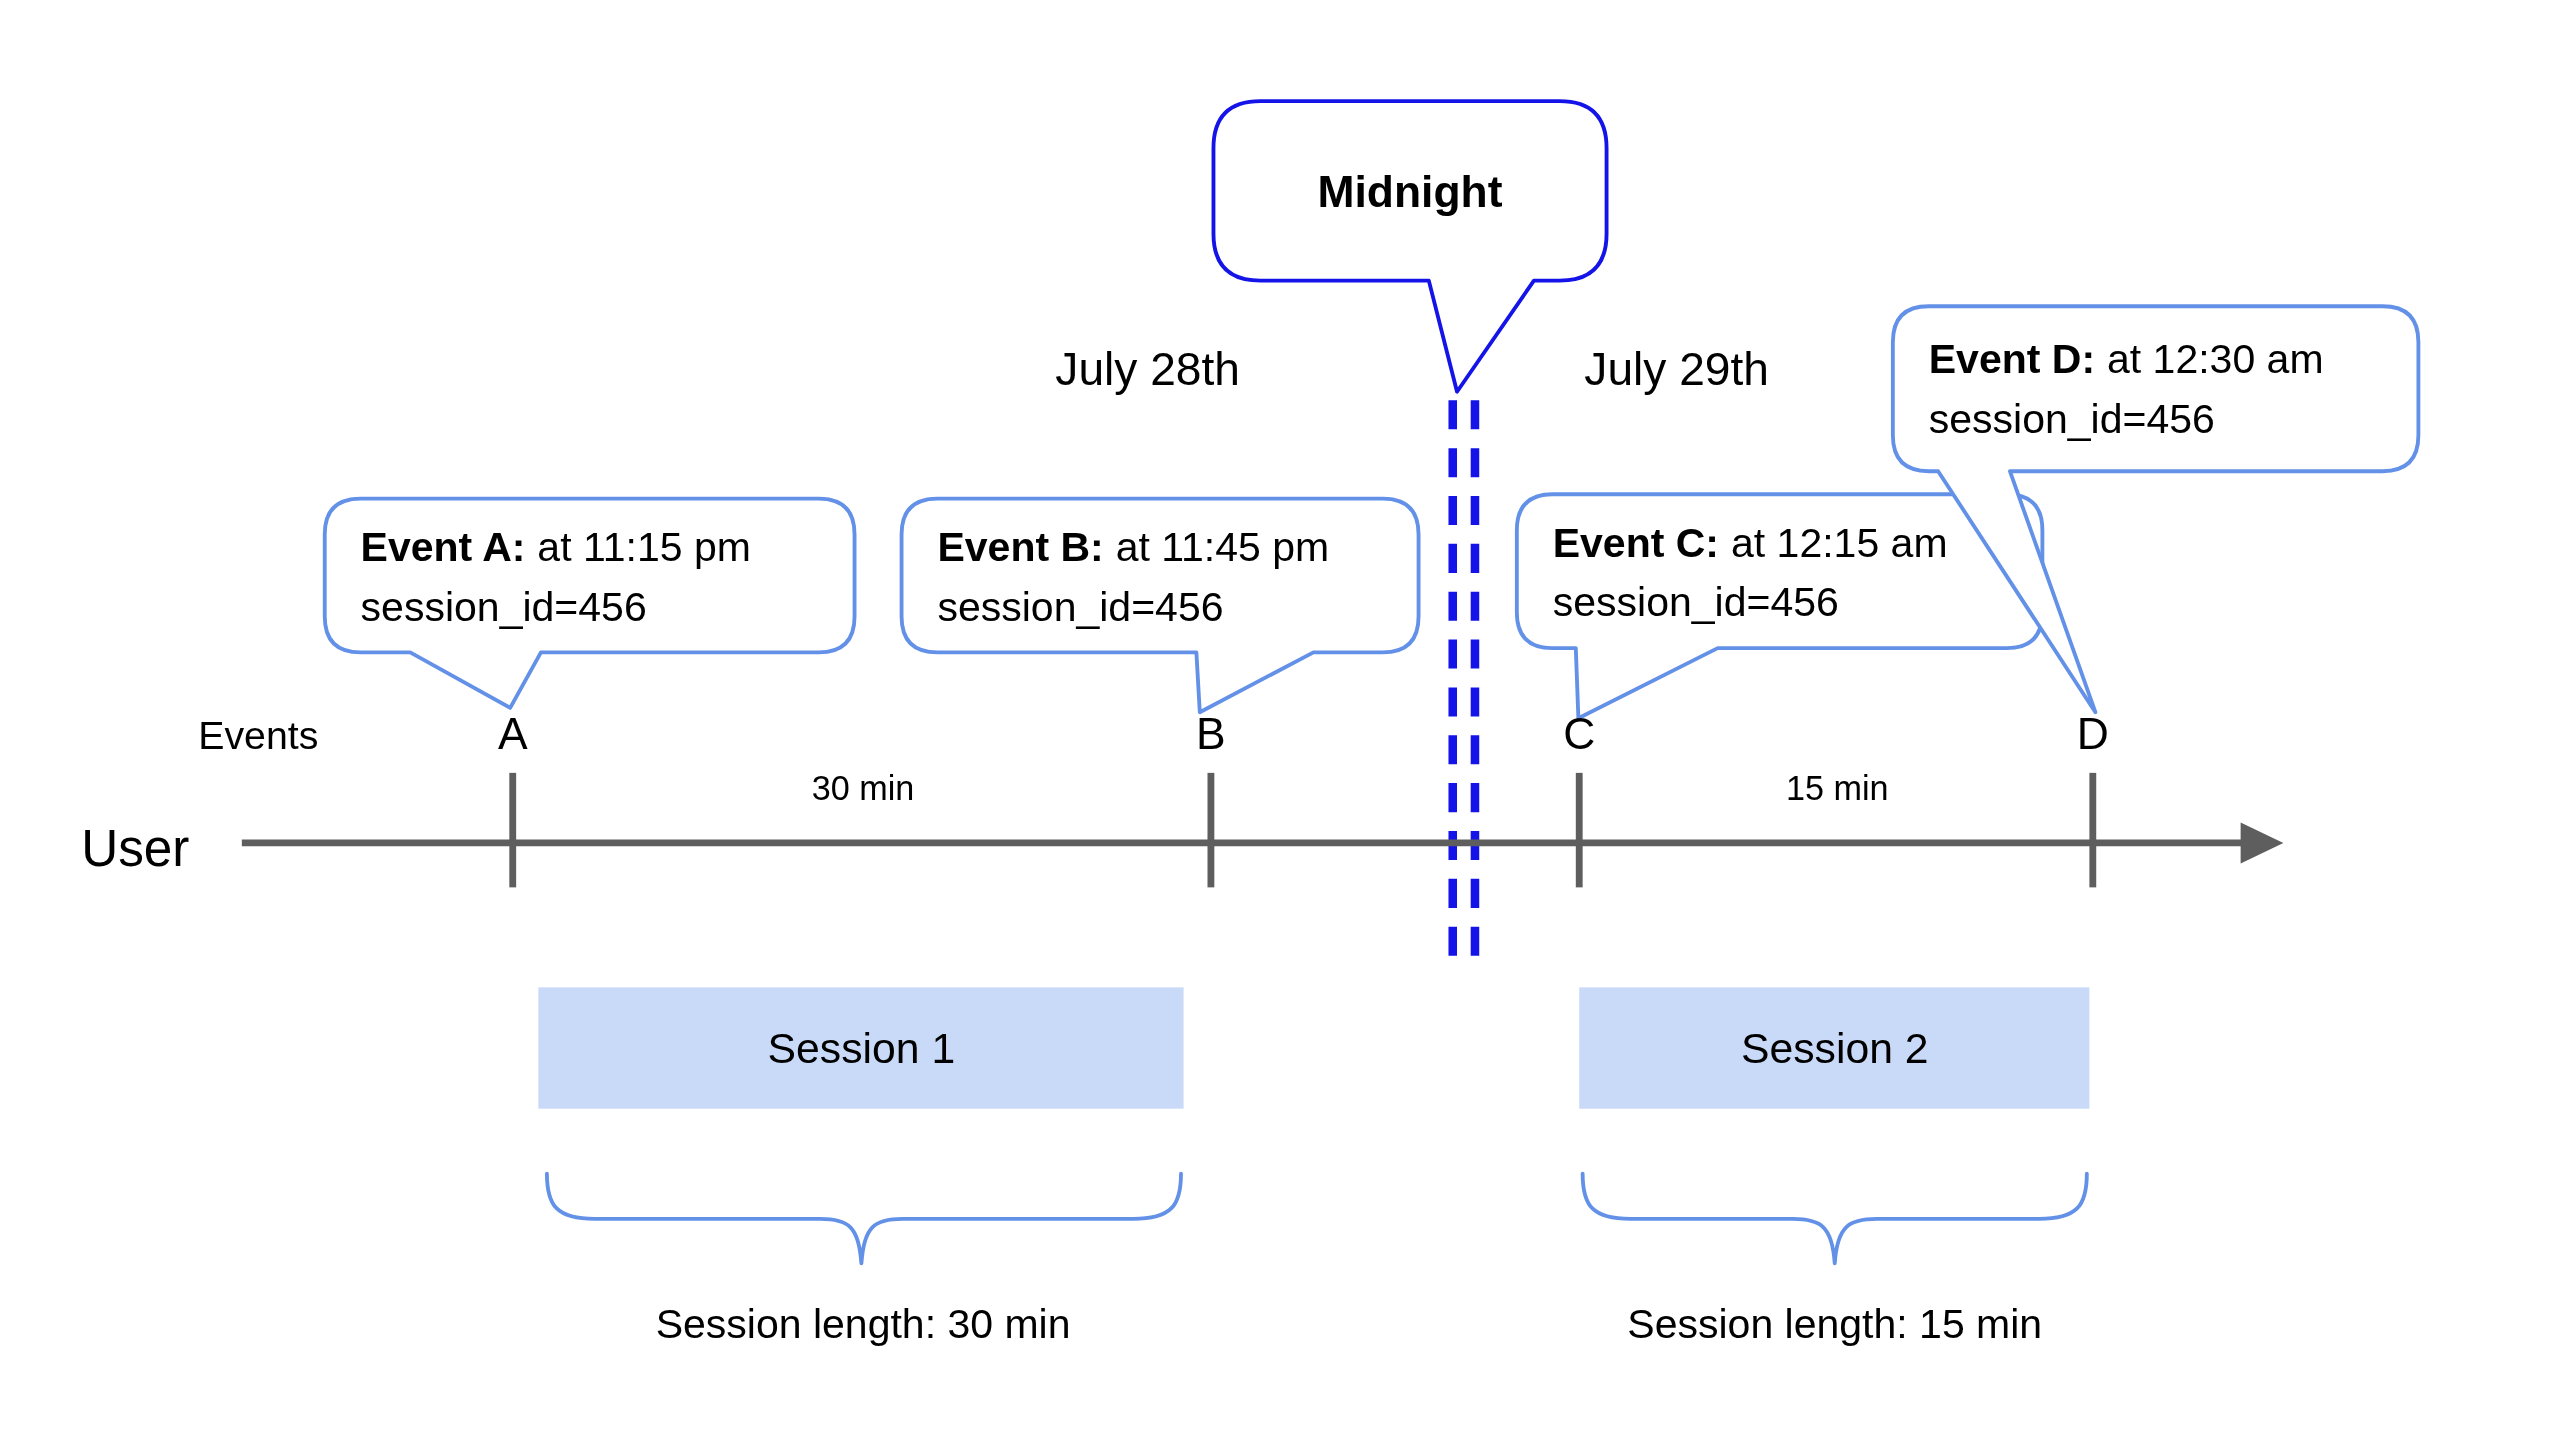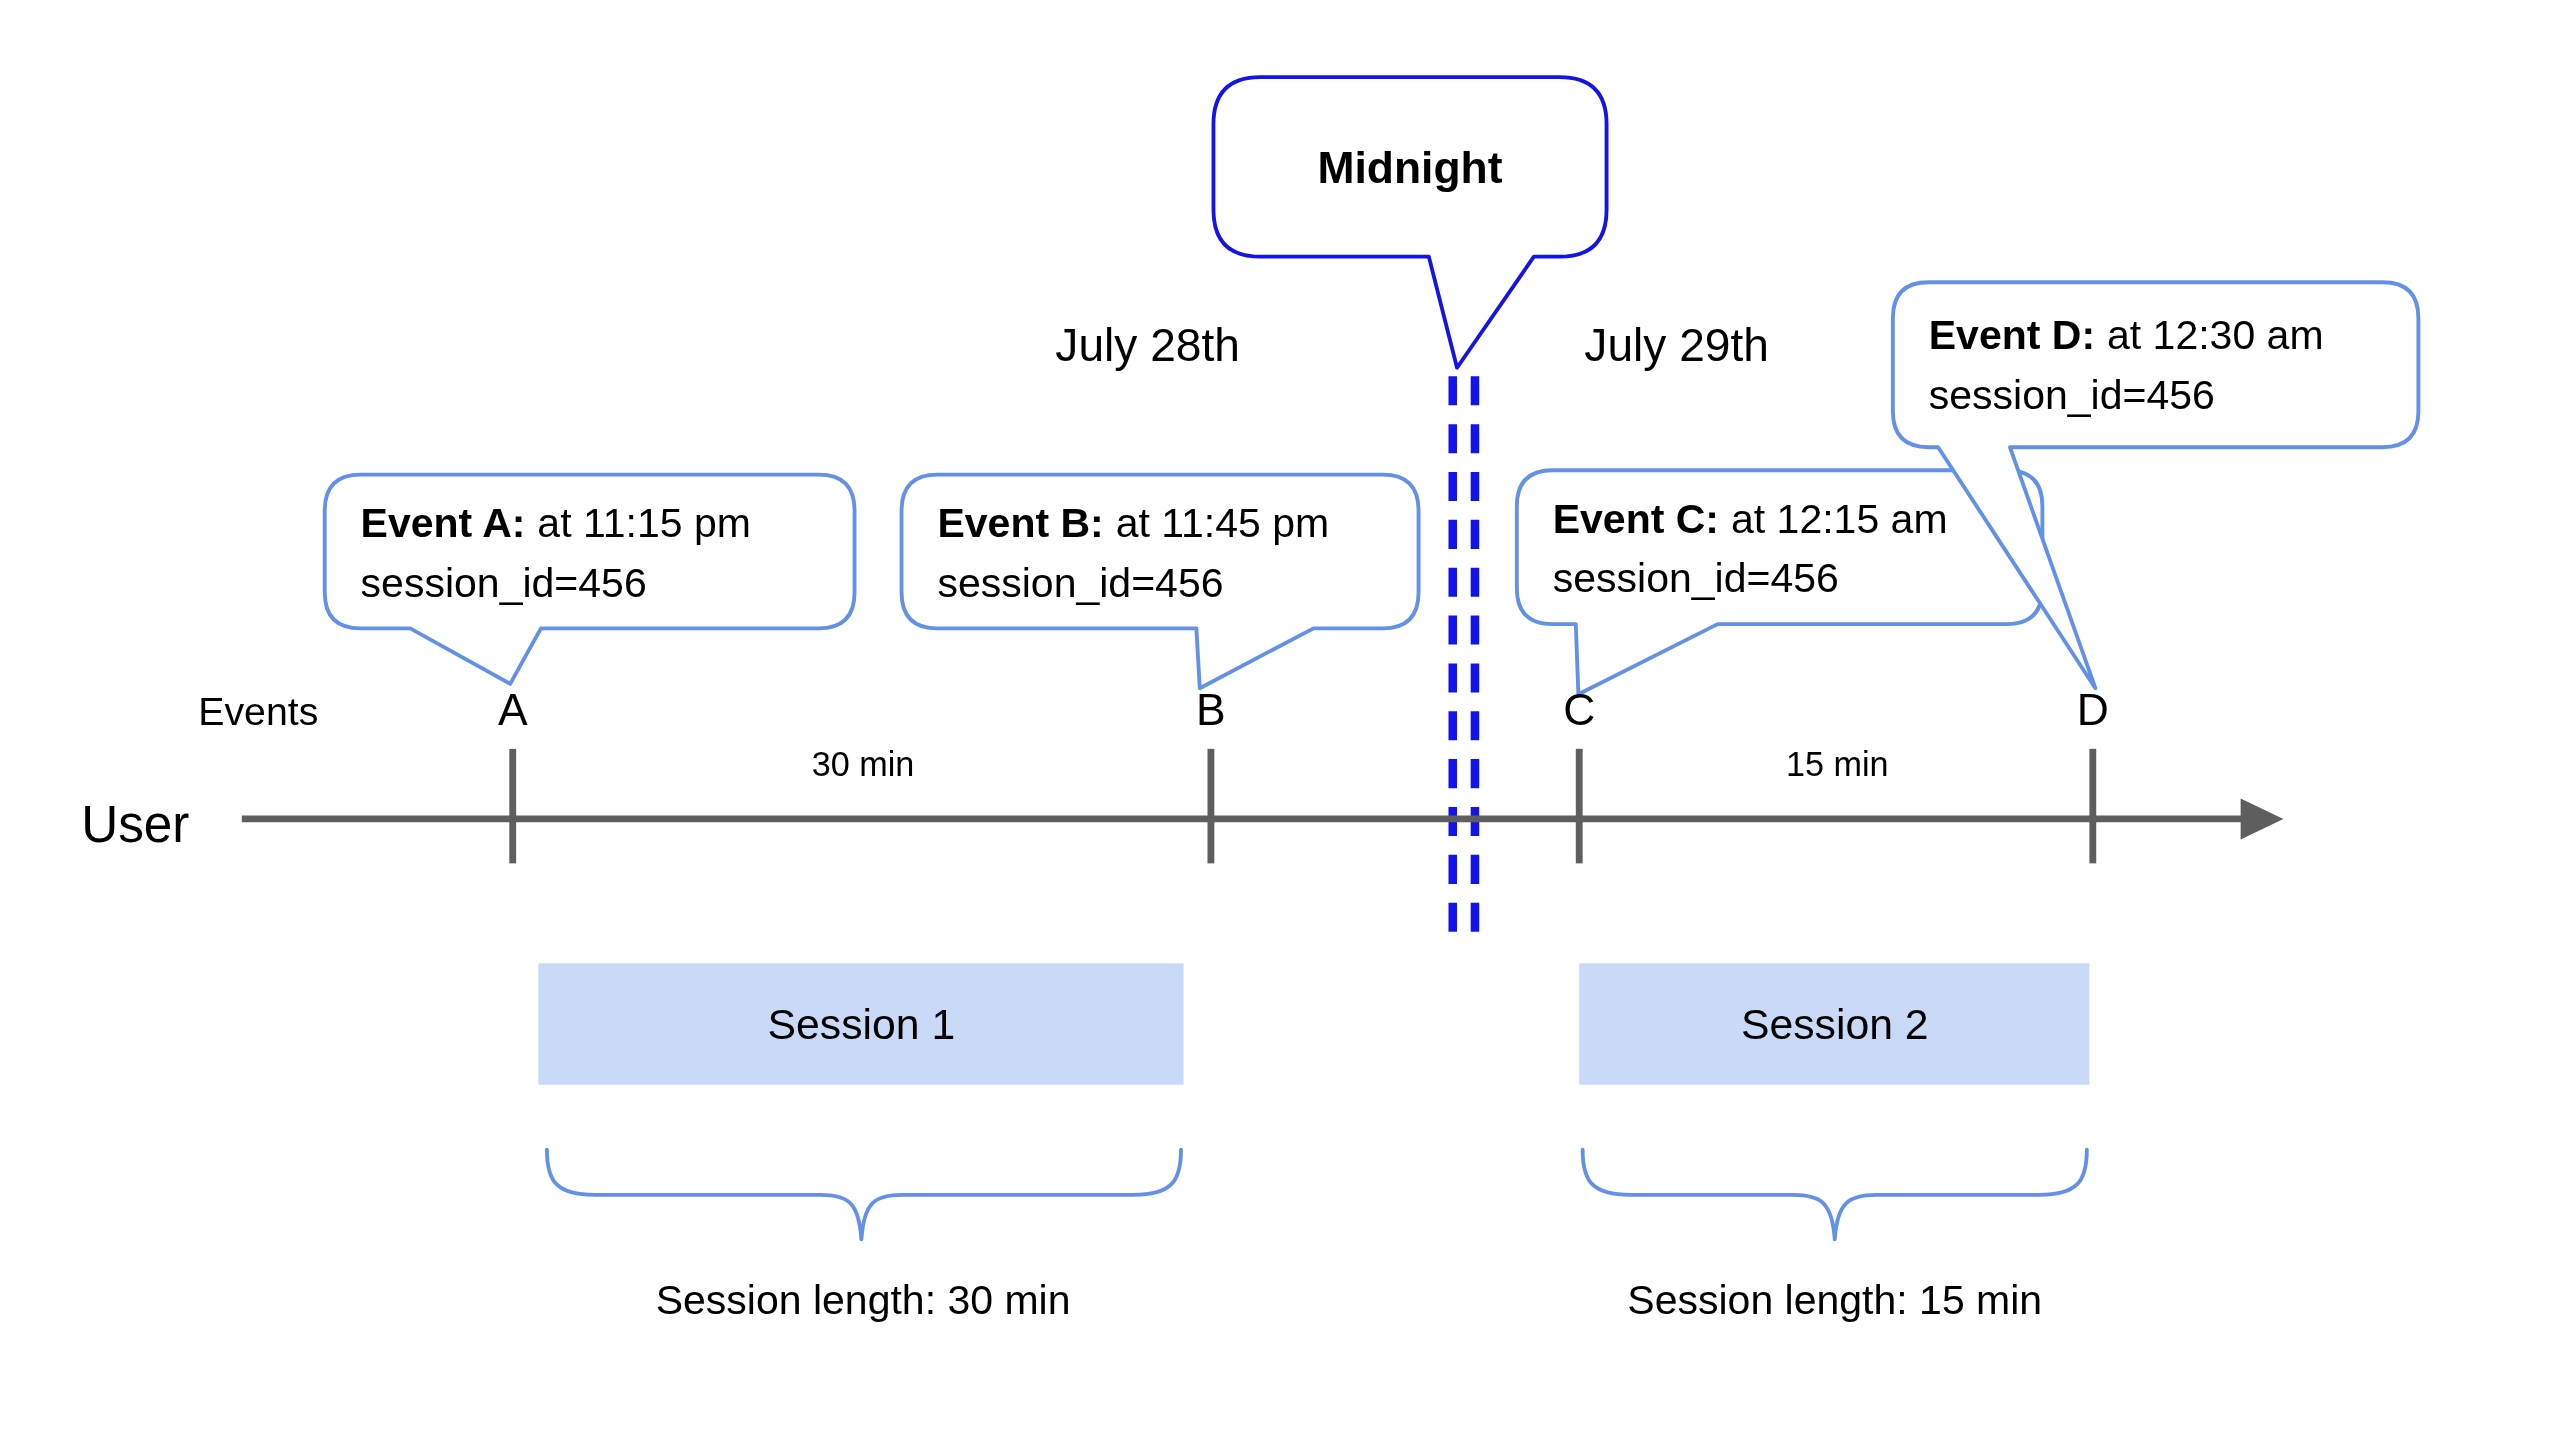--- a/index.html
+++ b/index.html
@@ -2,20 +2,21 @@
 <html style="--strong-blue: #1414e8; --light-blue: #6391e8; --session-fill: #c9daf8; --line-gray: #5e5e5e; --text-color: #000000; --background: #ffffff;font-size:13.7px"><head>
 <meta charset="utf-8">
 <style>
   html, body { margin: 0; padding: 0; background: #ffffff; }
   .canvas {
     position: relative;
     width: 2550px;
     height: 1426px;
     background: var(--background, #ffffff);
     font-family: "Liberation Sans", sans-serif;
+    margin-top: 24px;
   }
   svg { display: block; }
   text {
     font-family: "Liberation Sans", sans-serif;
     fill: var(--text-color, #000);
   }
   .bubble {
     fill: #ffffff;
     stroke-linejoin: round;
     stroke-linecap: round;

